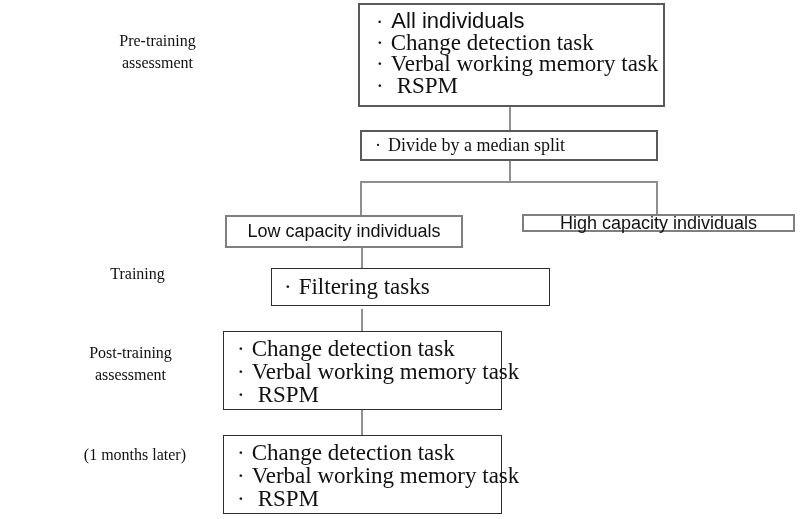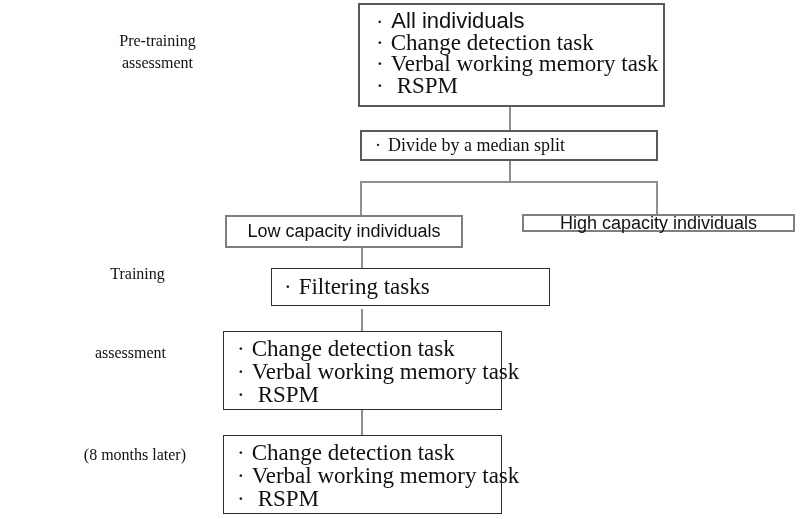--- a/index.html
+++ b/index.html
@@ -72,24 +72,25 @@
   <div class="conn v c-v7"></div>
 
   <div class="stage stage-pre">
     <div>Pre-training</div>
     <div>assessment</div>
   </div>
   <div class="stage stage-train">
     <div>Training</div>
   </div>
   <div class="stage stage-post">
+    <div>Post-training</div>
     <div>assessment</div>
   </div>
   <div class="stage stage-follow">
-    <div>(8 months later)</div>
+    <div>(1 months later)</div>
   </div>
 
   <div class="box thick box-pre">
     <div class="line sans">
       <span class="bullet wide">·</span><span>All individuals</span>
     </div>
     <div class="line">
       <span class="bullet">·</span><span>Change detection task</span>
     </div>
     <div class="line">

